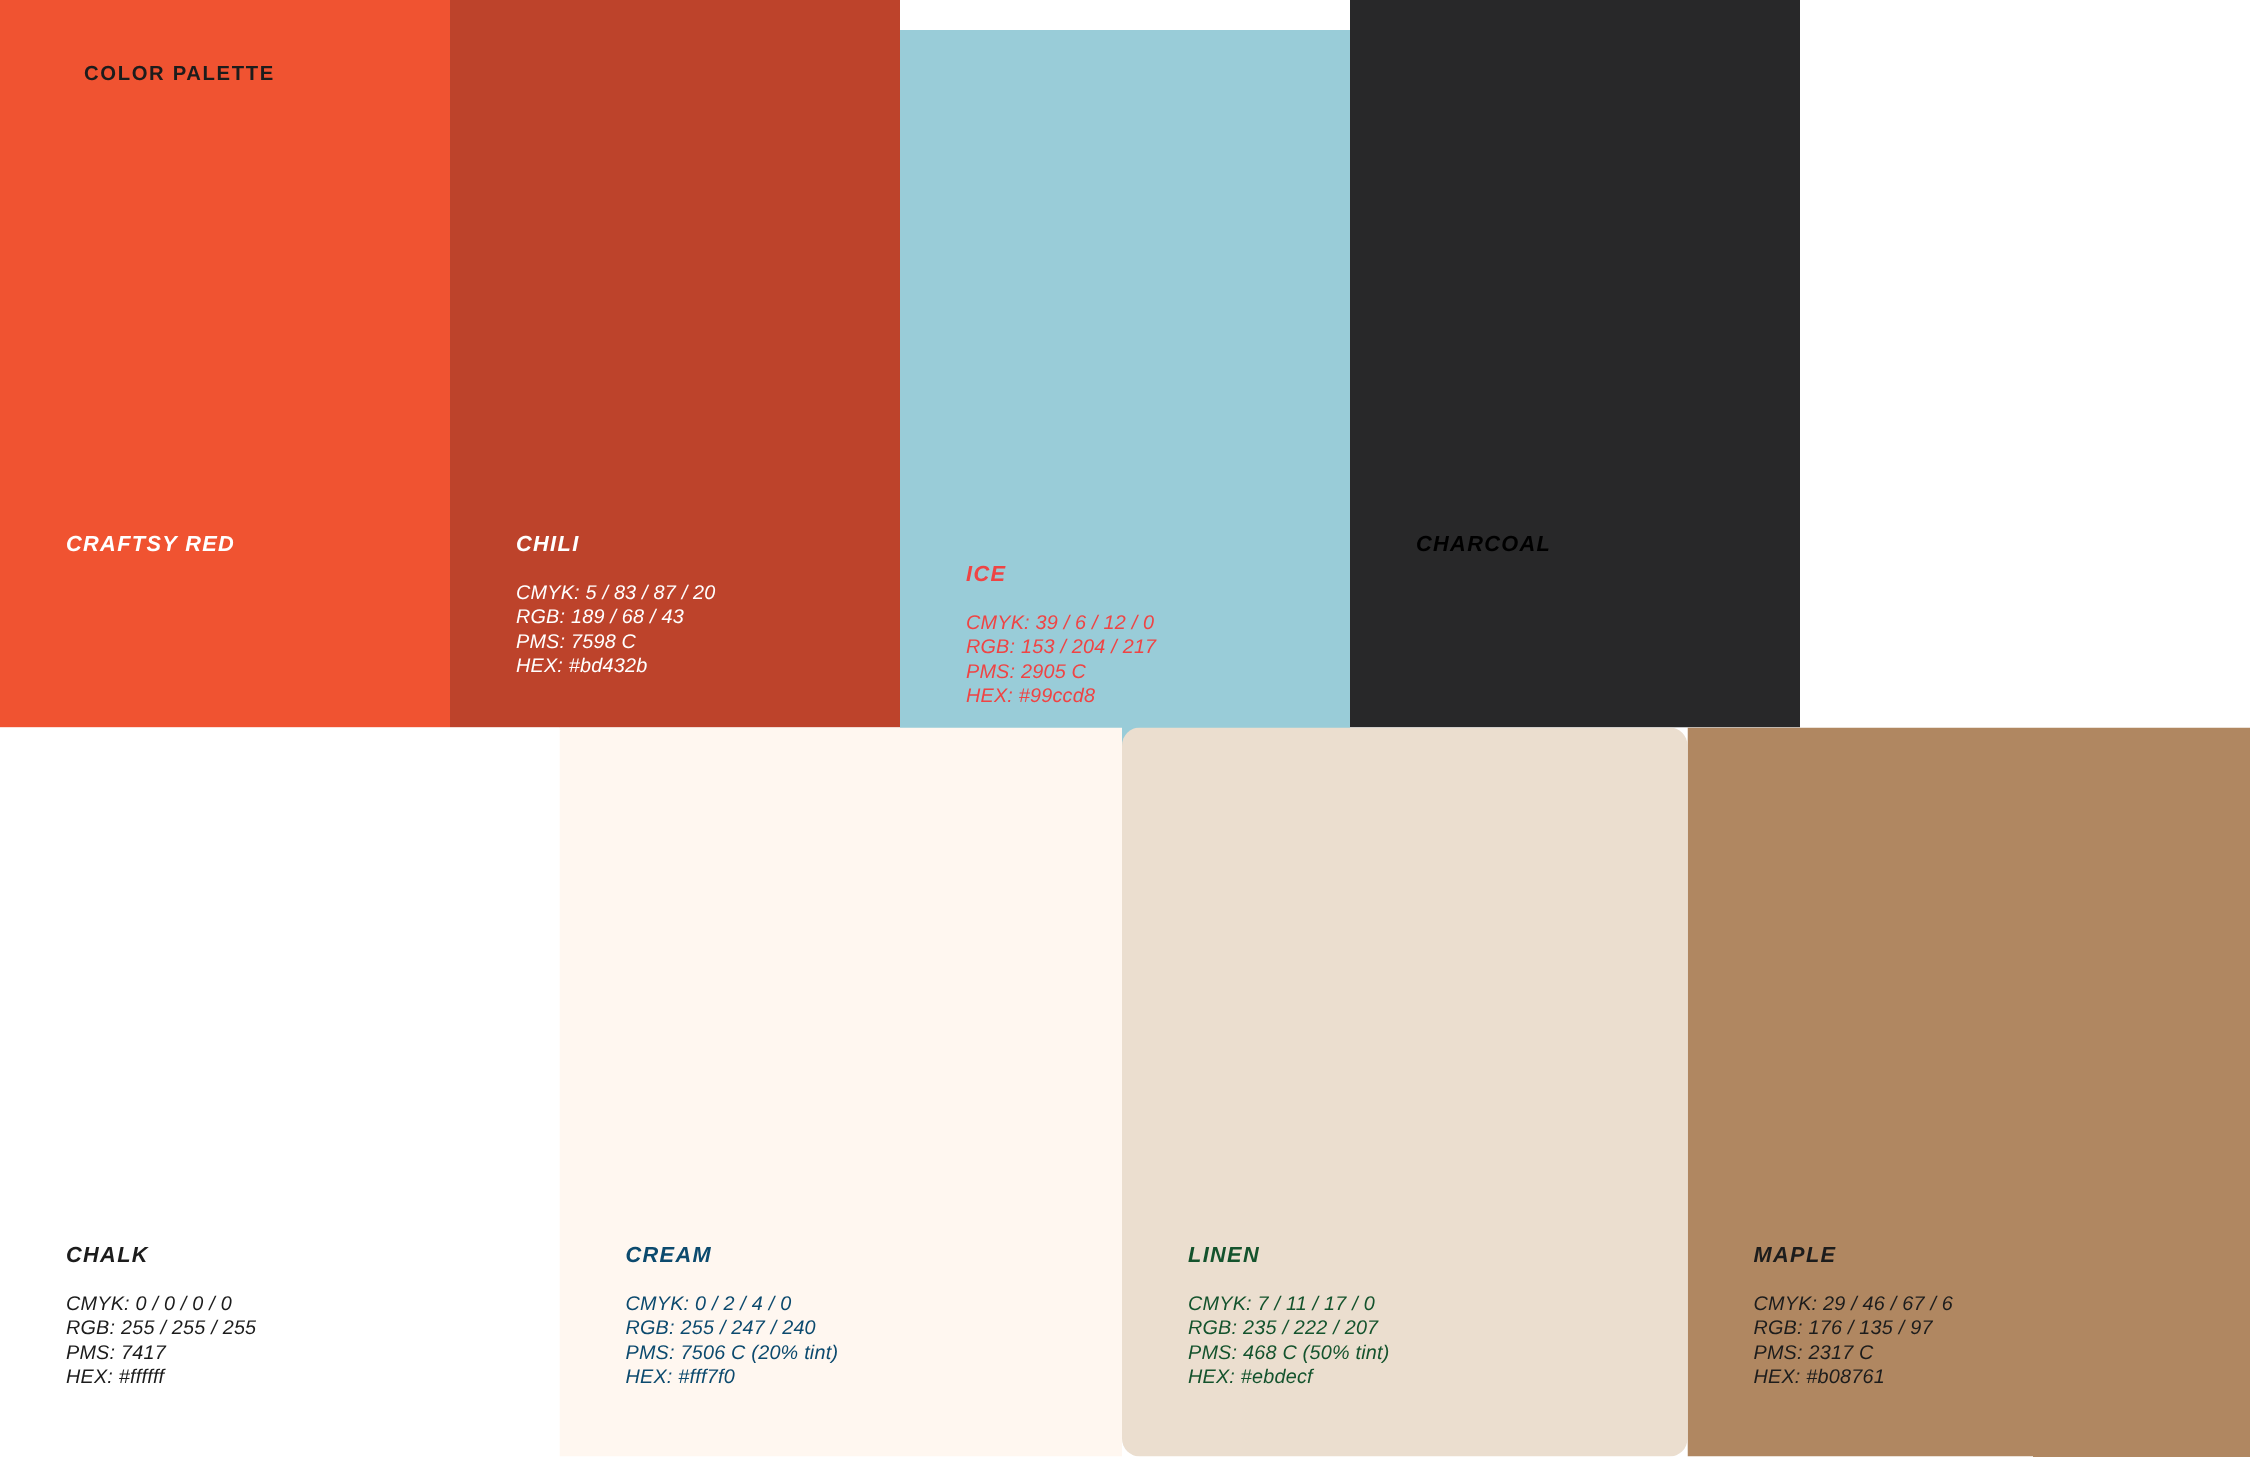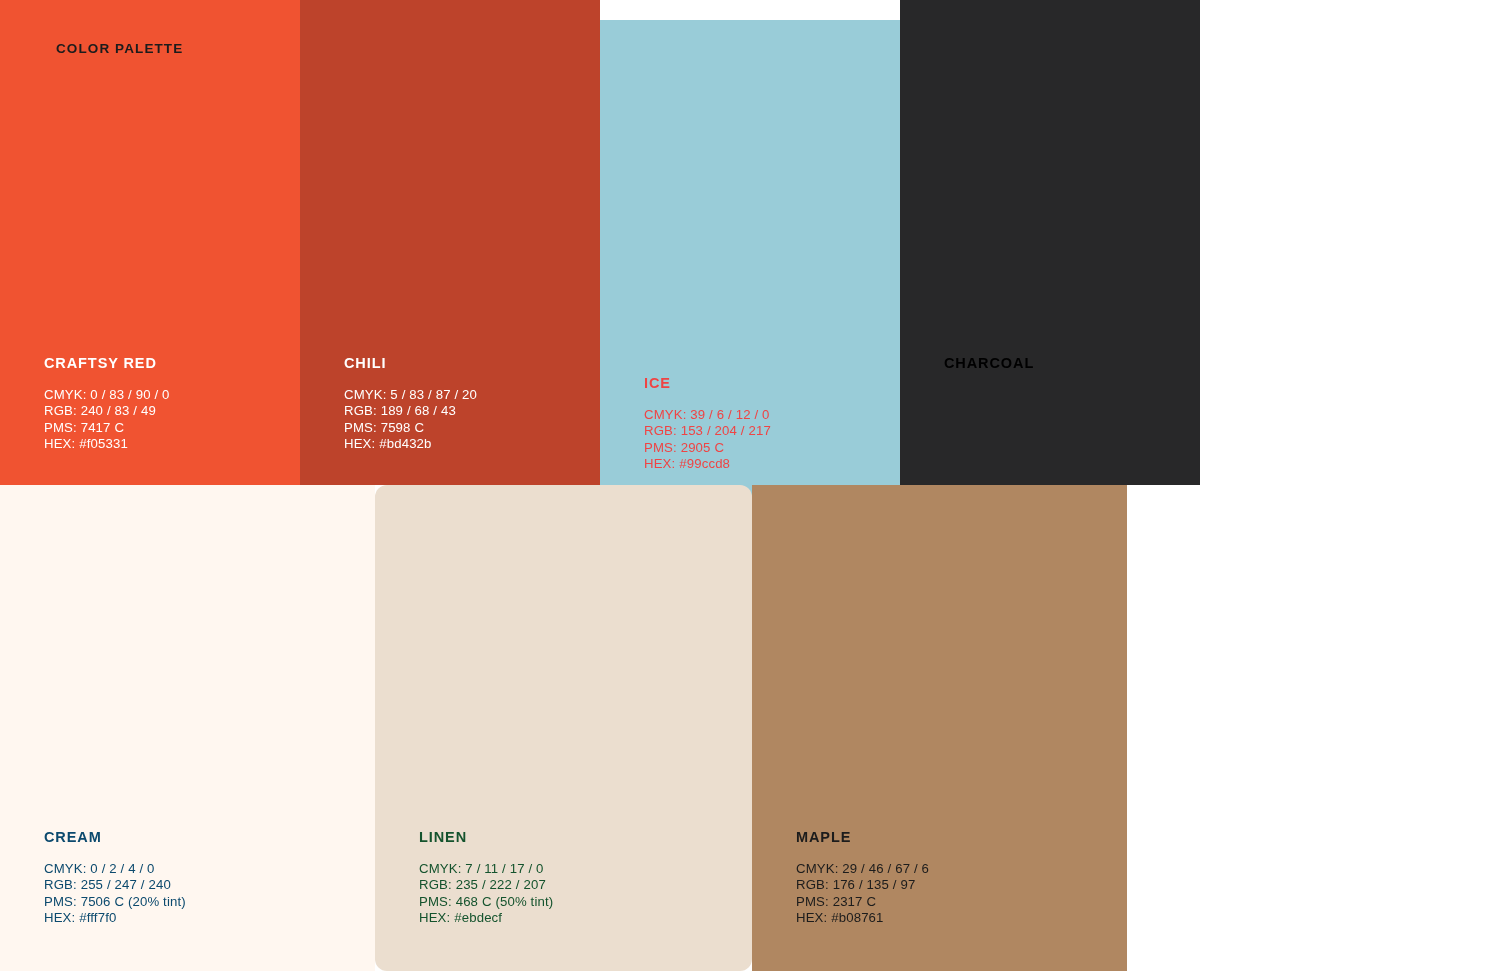--- a/index.html
+++ b/index.html
@@ -15,20 +15,21 @@
     width: 1500px;
     height: 971px;
   }
 
   
   .row {
     position: absolute;
     left: 0;
     width: 1500px;
     display: flex;
+    font-style: italic;
   }
   .row-top    { top: 0;     height: 485px; }
   .row-bottom { top: 485px; height: 486px; }
 
   
   .swatch {
     position: relative;
     height: 100%;
     overflow: hidden;
   }
@@ -83,26 +84,20 @@
 <body>
 
 <div class="palette-page">
 
   <div class="row row-top">
 
     <div class="swatch" style="width: 300px; flex: 0 0 300px; color: rgb(255, 255, 255);">
       <div class="swatch-body" style="background: rgb(240, 83, 49);"></div>
       <div class="swatch-text">
         <div class="swatch-name">CRAFTSY RED</div>
-        <div class="swatch-specs">
-          <div class="spec-line">CMYK: 0 / 83 / 90 / 0</div>
-          <div class="spec-line">RGB: 240 / 83 / 49</div>
-          <div class="spec-line">PMS: 7417 C</div>
-          <div class="spec-line">HEX: #f05331</div>
-        </div>
       </div>
     </div>
 
     <div class="swatch" style="width: 300px; flex: 0 0 300px; color: rgb(255, 255, 255);">
       <div class="swatch-body" style="background: rgb(189, 67, 43);"></div>
       <div class="swatch-text">
         <div class="swatch-name">CHILI</div>
         <div class="swatch-specs">
           <div class="spec-line">CMYK: 5 / 83 / 87 / 20</div>
           <div class="spec-line">RGB: 189 / 68 / 43</div>
@@ -130,20 +125,32 @@
       <div class="swatch-body" style="background: rgb(40, 40, 41);"></div>
       <div class="swatch-text">
         <div class="swatch-name">CHARCOAL</div>
       </div>
     </div>
 
   </div>
 
   <div class="row row-bottom">
 
+    <div class="swatch" style="width: 373px; flex: 0 0 373px; color: rgb(28, 28, 28);">
+      <div class="swatch-body" style="background: rgb(255, 255, 255);"></div>
+      <div class="swatch-text">
+        <div class="swatch-name">CHALK</div>
+        <div class="swatch-specs">
+          <div class="spec-line">CMYK: 0 / 0 / 0 / 0</div>
+          <div class="spec-line">RGB: 255 / 255 / 255</div>
+          <div class="spec-line">PMS: 7417</div>
+          <div class="spec-line">HEX: #ffffff</div>
+        </div>
+      </div>
+    </div>
 
     <div class="swatch" style="width: 375px; flex: 0 0 375px; color: #0c4a6e;">
       <div class="swatch-body" style="background: rgb(255, 247, 240);"></div>
       <div class="swatch-text">
         <div class="swatch-name">CREAM</div>
         <div class="swatch-specs">
           <div class="spec-line">CMYK: 0 / 2 / 4 / 0</div>
           <div class="spec-line">RGB: 255 / 247 / 240</div>
           <div class="spec-line">PMS: 7506 C (20% tint)</div>
           <div class="spec-line">HEX: #fff7f0</div>

